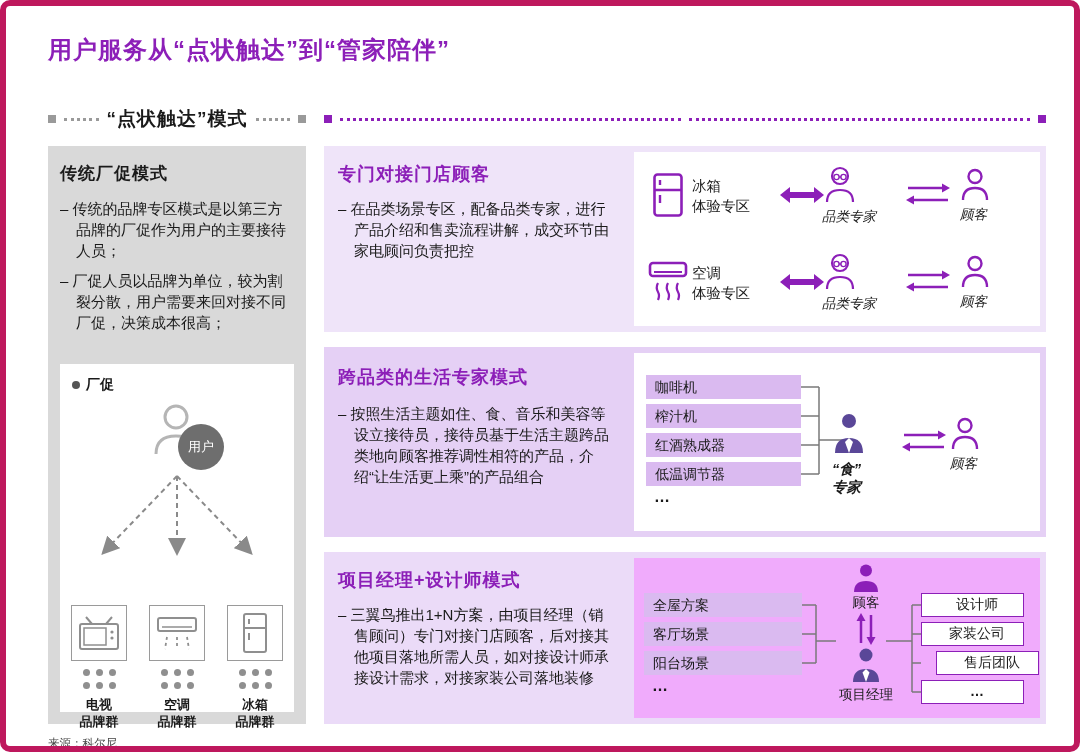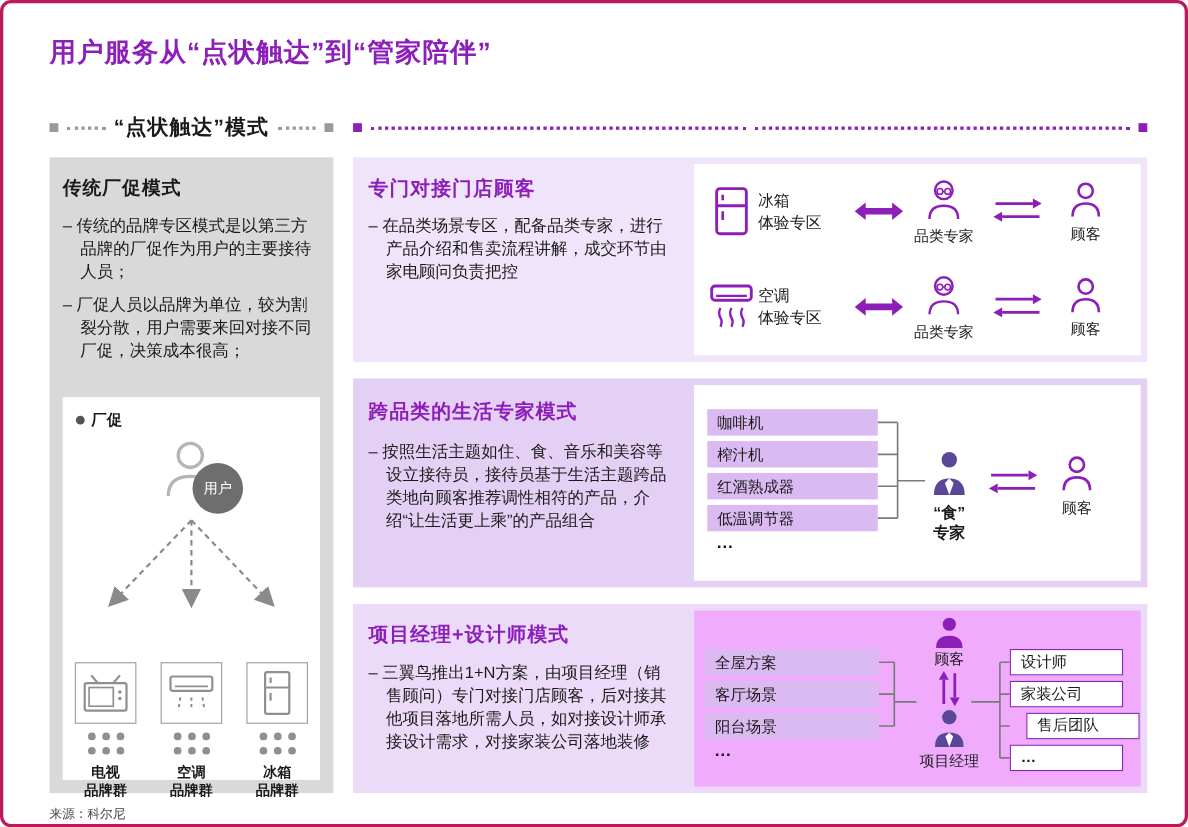--- a/index.html
+++ b/index.html
@@ -9,35 +9,35 @@
     --bar:#DABAF0;
     --s1:#EFE4F9;
     --s2:#E5D0F5;
     --s3:#EBDBF8;
     --panel:#D9D9D9;
     --line:#7a7a7a;
   }
   html,body{margin:0;padding:0;background:#fff;}
   .canvas{position:relative;width:1080px;height:752px;background:#fff;
     font-family:"Liberation Sans","DejaVu Sans",sans-serif;color:#1a1a1a;
-    border:3px solid #be185d;border-radius:10px;overflow:hidden;box-sizing:border-box;}
+    border:6px solid #be185d;border-radius:10px;overflow:hidden;box-sizing:border-box;}
   .abs{position:absolute;}
   .page-title{left:42px;top:28px;font-size:24px;font-weight:bold;color:var(--accent);letter-spacing:1px;}
   .hdr{display:flex;align-items:center;gap:8px;height:26px;}
   .hdr .sq{width:8px;height:8px;flex:0 0 auto;}
   .hdr .dotline{flex:1;border-top:3px dotted;height:0;}
   .hdr .txt{font-size:19px;font-weight:bold;white-space:nowrap;letter-spacing:1px;}
   .hdr.gray .sq{background:#9a9a9a;} .hdr.gray .dotline{border-color:#9a9a9a;} .hdr.gray .txt{color:#1a1a1a;}
   .hdr.purple .sq{background:var(--accent);} .hdr.purple .dotline{border-color:var(--accent);} .hdr.purple .txt{color:var(--accent);}
   .bullet{font-size:15px;line-height:1.4;padding-left:16px;text-indent:-16px;margin-bottom:9px;}
   .sec-title{font-size:18px;font-weight:bold;color:var(--accent);letter-spacing:1px;}
   .pre{white-space:pre-line;}
   .bar{position:absolute;width:155px;height:24px;background:var(--bar);font-size:14px;line-height:24px;padding-left:9px;box-sizing:border-box;}
-  .pbox{position:absolute;width:103px;height:24px;background:#fff;border:1.5px solid var(--accent);font-size:14px;line-height:21px;padding-left:9px;box-sizing:border-box;}
-  .fig{position:absolute;text-align:center;}
+  .pbox{position:absolute;width:103px;height:24px;background:#fff;border:1.5px solid var(--accent);font-size:14px;line-height:21px;padding-left:9px;box-sizing:border-box;text-align:center;}
+  .fig{position:absolute;font-style:italic;}
   .fig .lbl{font-size:13.5px;margin-top:3px;line-height:1.25;}
   .bgroup{position:absolute;width:72px;text-align:center;top:198px;margin-top:43px;}
   .icon-box{width:56px;height:56px;border:1.5px solid #9a9a9a;background:#fff;margin:0 auto;display:flex;align-items:center;justify-content:center;box-sizing:border-box;}
   .dots6{display:flex;flex-wrap:wrap;width:34px;margin:8px auto 0;gap:6px;justify-content:center;}
   .dot{width:7px;height:7px;border-radius:50%;background:#8f8f8f;}
   .bg-label{font-size:13px;font-weight:bold;margin-top:8px;line-height:1.3;white-space:pre-line;}
   .zone{font-size:14.5px;line-height:1.35;white-space:pre-line;}
   .src{font-size:11.5px;color:#444;}
 </style>
 </head>

